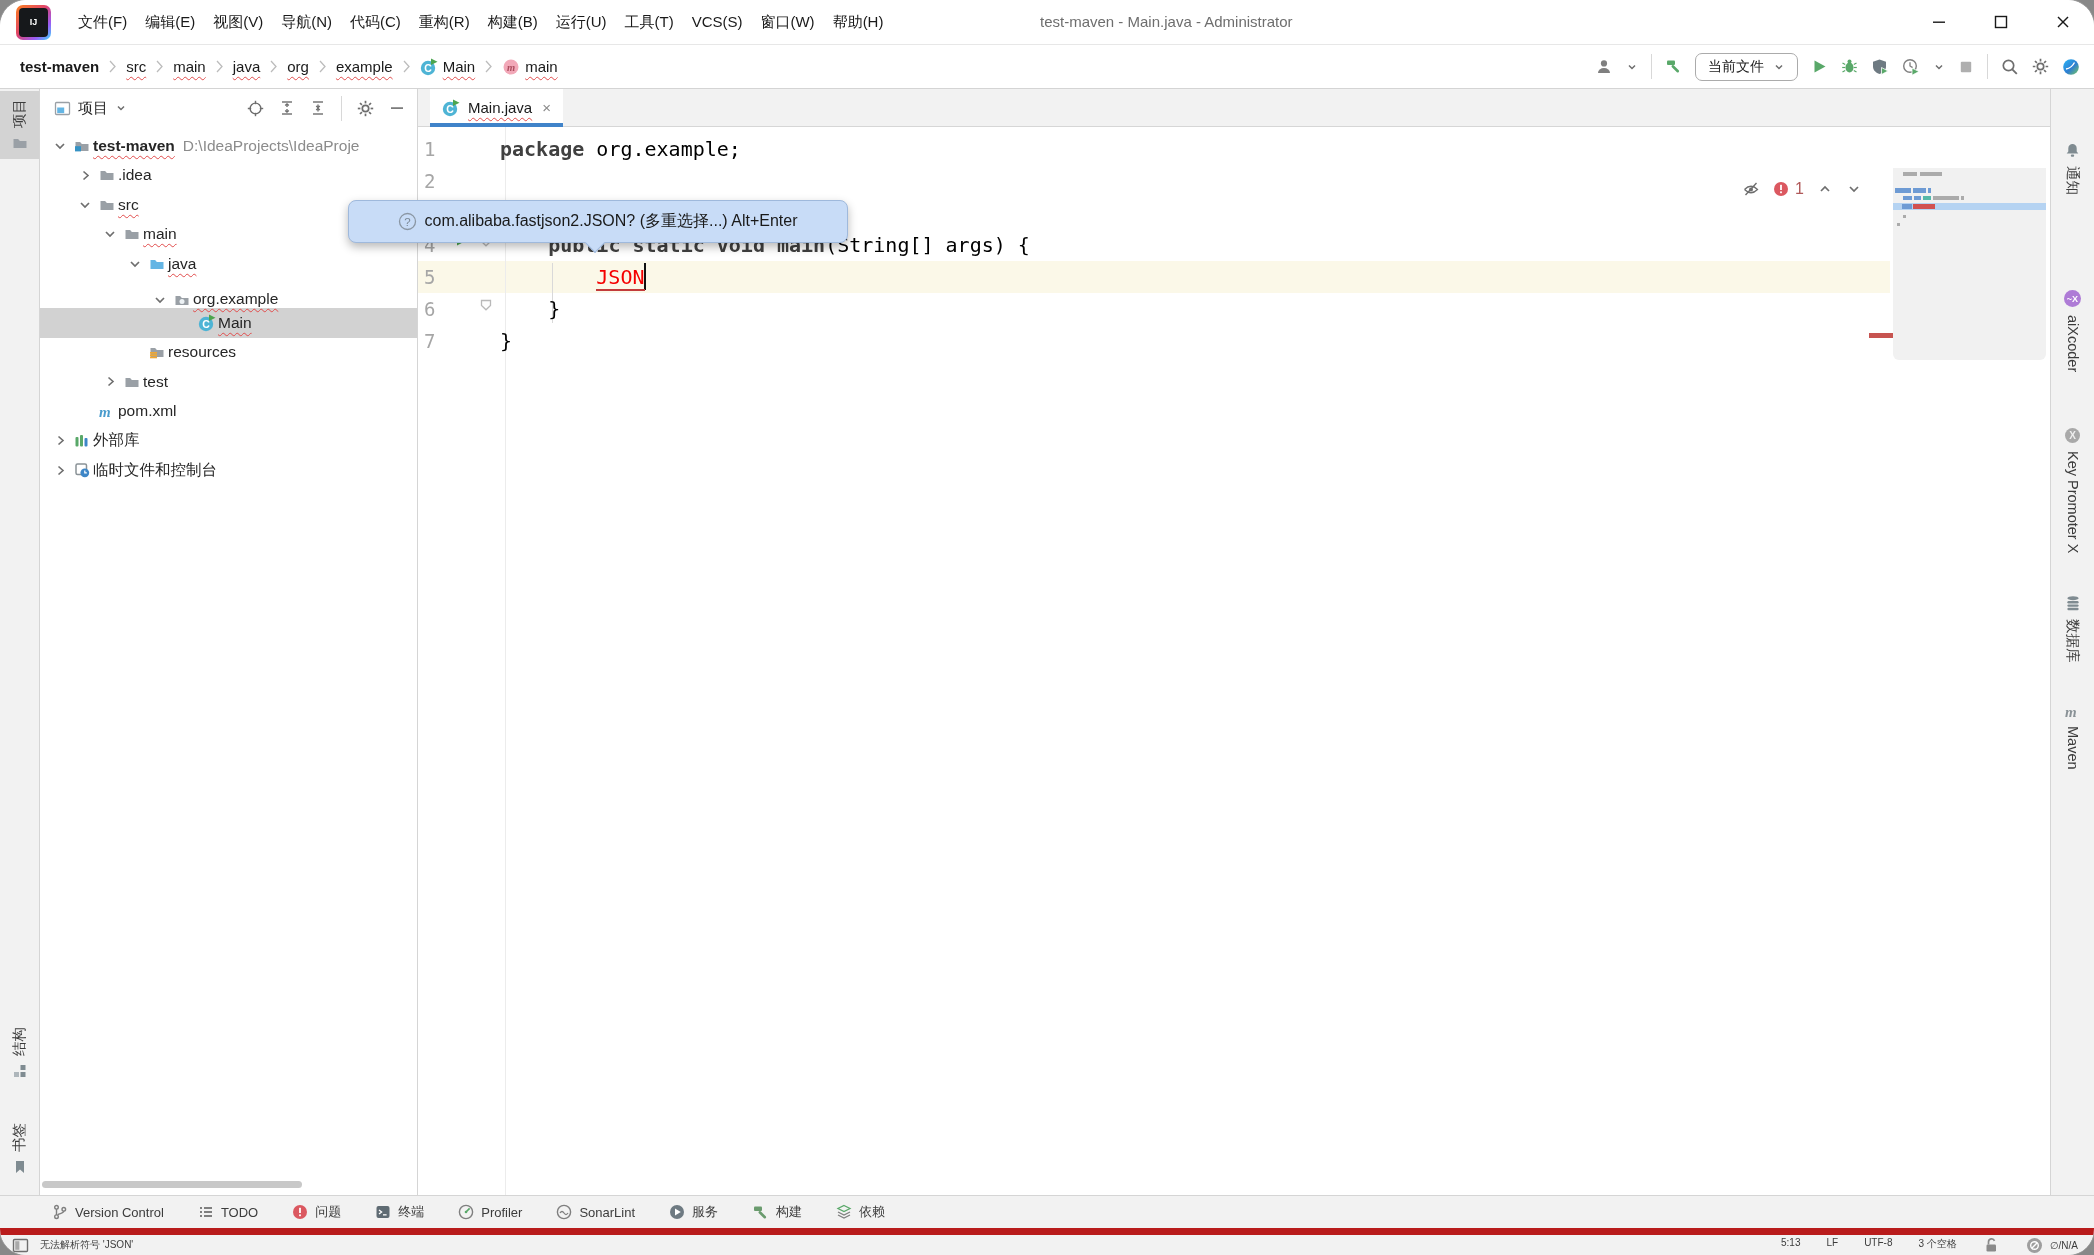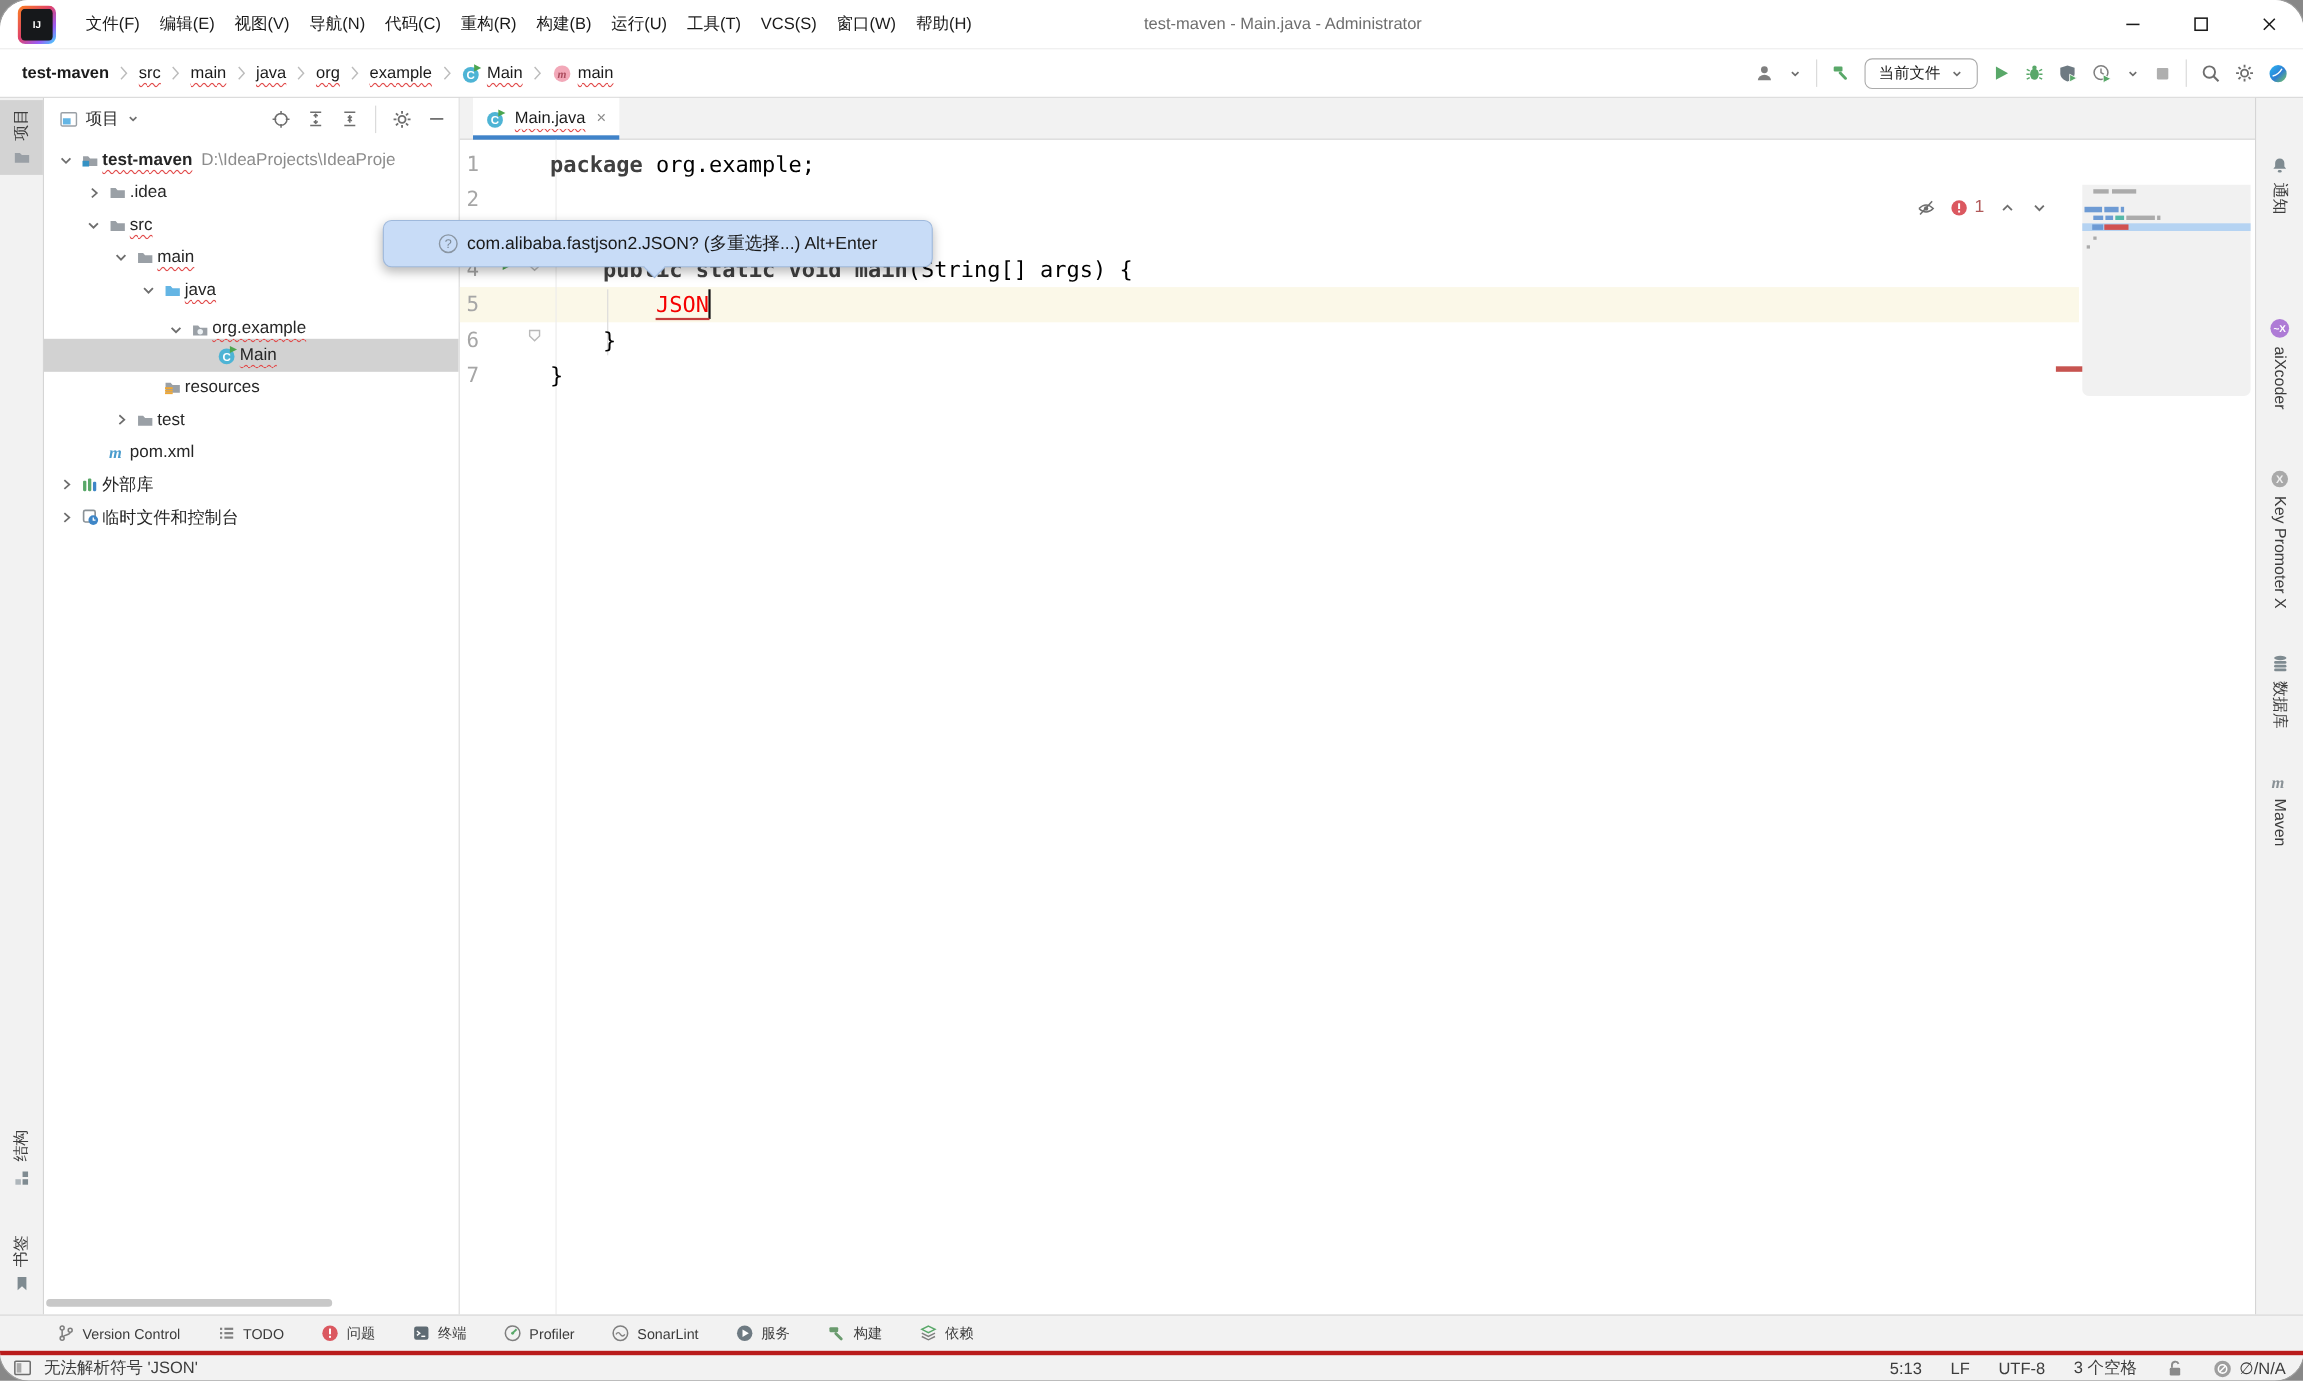--- a/index.html
+++ b/index.html
@@ -89,24 +89,24 @@
            display:flex;align-items:center;justify-content:center;gap:7px;font-size:16px;
            color:#1A1A1A;z-index:50;box-sizing:border-box;}
   .tooltip .notch{position:absolute;left:239px;bottom:-7.5px;width:13px;height:13px;background:#C8DCF7;
            border-right:1px solid #9FB9DC;border-bottom:1px solid #9FB9DC;transform:rotate(45deg);}
   
   .bottombar{position:absolute;left:0;top:1195px;width:2094px;height:33px;background:#F2F2F2;
              border-top:1px solid #D5D5D5;box-sizing:border-box;display:flex;align-items:center;
              padding-left:52px;gap:34px;}
   .bb-item{display:flex;align-items:center;gap:7px;font-size:13px;color:#3C3C3C;}
   .statusbar{position:absolute;left:0;top:1228px;width:2094px;height:27px;background:#F2F2F2;
-             border-top:4px solid #b91c1c;box-sizing:border-box;display:flex;align-items:center;
-             font-size:15px;color:#3C3C3C;}
+             border-top:7px solid #b91c1c;box-sizing:border-box;display:flex;align-items:center;
+             font-size:10px;color:#3C3C3C;}
   .sb-left{display:flex;align-items:center;gap:11px;margin-left:12px;}
-  .sb-right{margin-left:auto;display:flex;align-items:flex-end;gap:26px;padding-right:16px;}
+  .sb-right{margin-left:auto;display:flex;align-items:flex-start;gap:26px;padding-right:16px;}
   .sb-mem{display:flex;align-items:center;gap:7px;}
 </style>
 </head>
 <body>
 
 <div class="page">
 
   <div class="titlebar">
     <div class="logo">IJ</div>
     <div class="menus" id="menus">

